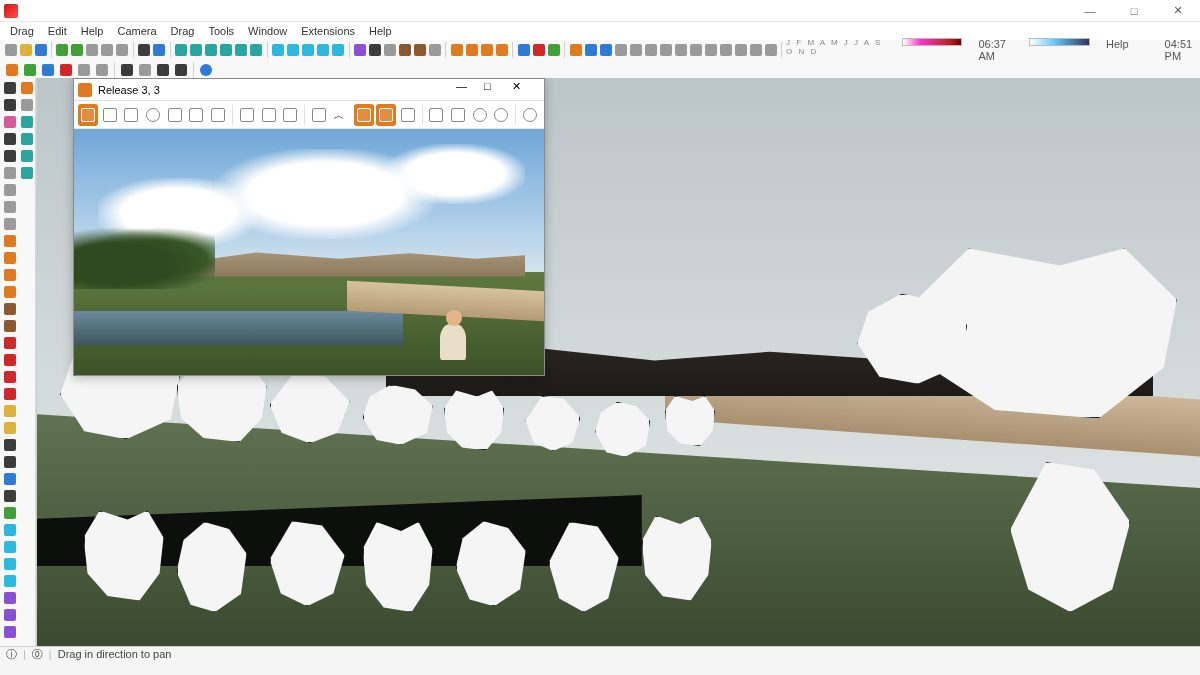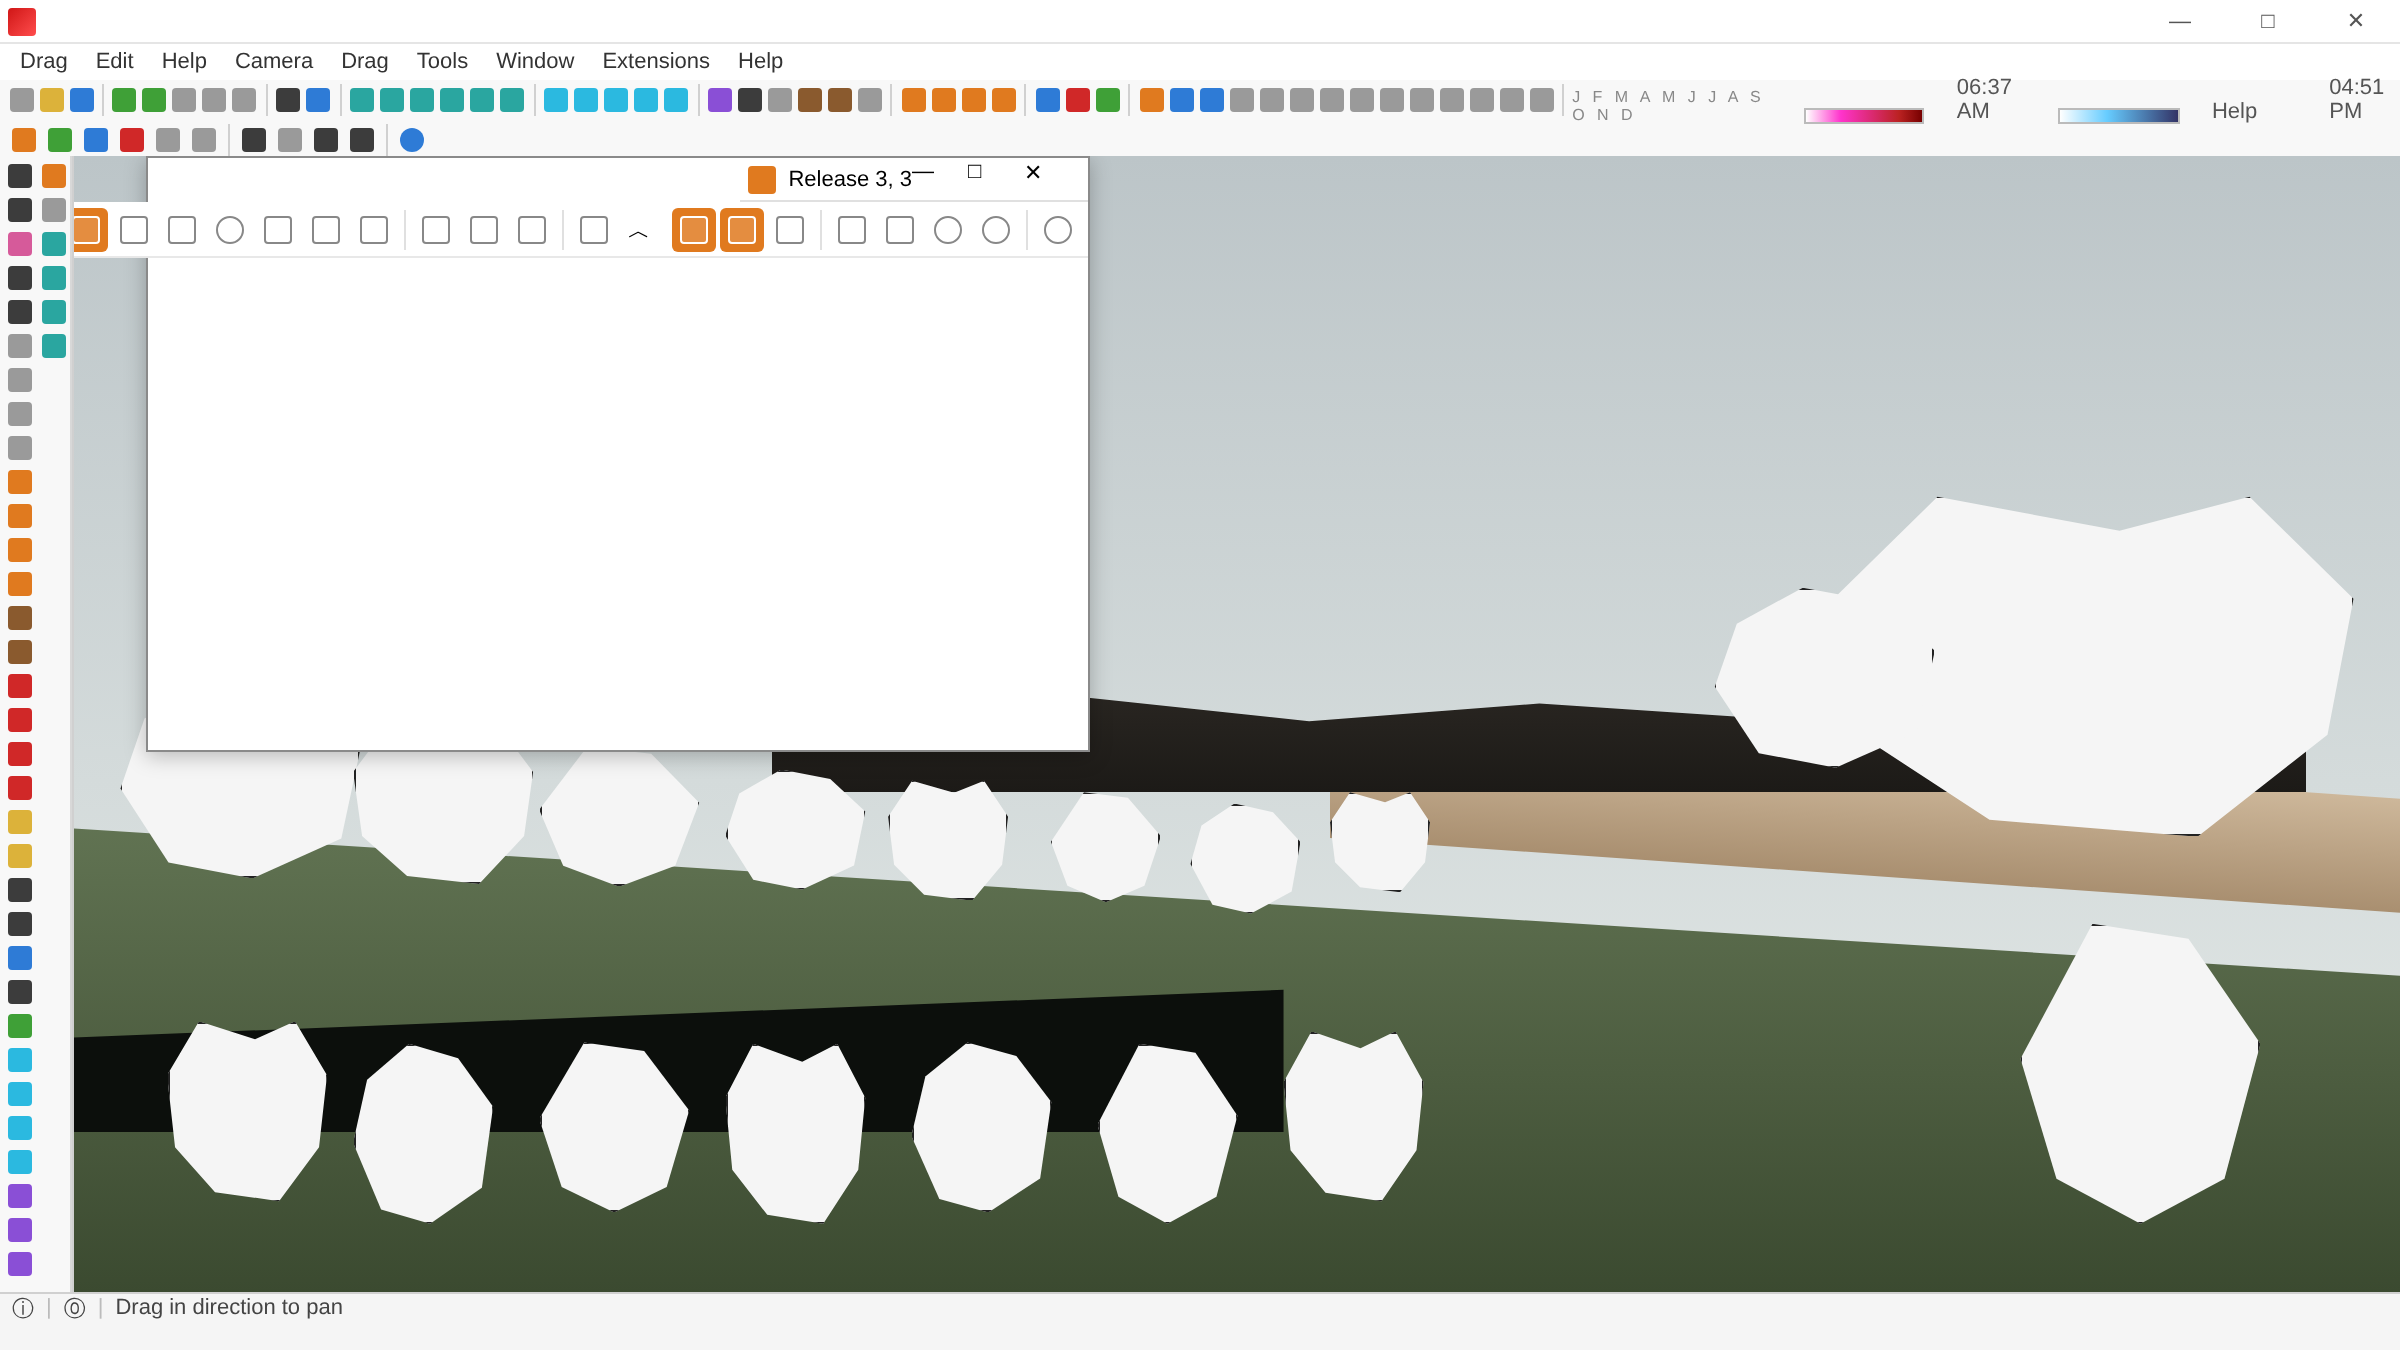--- a/index.html
+++ b/index.html
@@ -22,21 +22,21 @@
 .tool-btn { width:16px; height:16px; display:flex; align-items:center; justify-content:center; border-radius:2px; cursor:pointer; }
 .tool-sep { width:1px; height:16px; background:#d0d0d0; margin:0 2px; }
 
 
 .ic { width:12px; height:12px; border-radius:2px; }
 .c-blue{background:#2e7bd6;} .c-green{background:#3fa037;} .c-orange{background:#e07a1f;} .c-red{background:#d02828;}
 .c-gray{background:#9a9a9a;} .c-teal{background:#2aa6a0;} .c-purple{background:#8a4fd6;} .c-yellow{background:#dcb23a;}
 .c-dark{background:#3c3c3c;} .c-cyan{background:#2bb9e0;} .c-brown{background:#8a5a2e;} .c-pink{background:#d65a9a;}
 
 
-.time-strip { display:flex; align-items:flex-end; gap:16px; font-size:9px; color:#555; margin-left:0;}
+.time-strip { display:flex; align-items:flex-start; gap:16px; font-size:9px; color:#555; margin-left:0;}
 .gradient-bar { height:8px; width:80px; border:1px solid #bbb;}
 .g-cooler{background:linear-gradient(90deg,#fff 0%,#f3c 30%,#b22 80%,#700 100%);}
 .g-warmer{background:linear-gradient(90deg,#fff 0%,#6cf 40%,#336 100%);}
 .month-row { letter-spacing:2px; font-size:8px; color:#888;}
 
 
 .tab-strip { height: 18px; background:#f5f5f5; display:flex; align-items:flex-end; padding-left:36px; border-bottom:1px solid #cfcfcf;}
 .tab { background:#fff; border:1px solid #cfcfcf; border-bottom:none; padding:2px 10px 2px 8px; font-size:10px; color:#444; border-radius:3px 3px 0 0; display:flex; align-items:center; gap:6px;}
 
 
@@ -51,21 +51,21 @@
 
 .building { position:absolute; left:30%; right:4%; top:44%; height:12%; background:linear-gradient(180deg,#2e2a25 0%,#1c1a17 100%); clip-path: polygon(0% 60%,5% 40%,12% 55%,20% 30%,35% 48%,50% 35%,70% 50%,85% 30%,100% 45%,100% 100%,0% 100%);}
 .wall { position:absolute; right:0; top:50%; width:46%; height:10%; background:linear-gradient(180deg,#cdb79a 0%,#a98f70 100%); transform:skewY(4deg); transform-origin:left top;}
 
 .blob { position:absolute; background:#f5f5f5; border:1px solid #222; }
 .b1{ clip-path: polygon(20% 0%,55% 10%,80% 0%,100% 30%,95% 70%,70% 100%,30% 95%,5% 70%,0% 30%);}
 .b2{ clip-path: polygon(10% 20%,40% 0%,75% 8%,100% 35%,92% 80%,55% 100%,20% 92%,0% 55%);}
 .b3{ clip-path: polygon(30% 0%,70% 5%,100% 40%,85% 85%,50% 100%,15% 85%,0% 45%);}
 
 
-.enscape-win { position:absolute; left:36px; top:0; width:472px; height:298px; background:#fff; border:1px solid #8a8a8a; box-shadow:0 2px 10px rgba(0,0,0,0.25); display:flex; flex-direction:column;align-items:flex-end;}
+.enscape-win { position:absolute; left:36px; top:0; width:472px; height:298px; background:#fff; border:1px solid #8a8a8a; box-shadow:0 2px 10px rgba(0,0,0,0.25); display:flex; flex-direction:column;}
 .enscape-title { height:22px; display:flex; align-items:center; padding:0 4px; background:#fff; border-bottom:1px solid #e0e0e0;}
 .enscape-title .e-icon{width:14px;height:14px;background:#e07a1f;border-radius:2px;margin-right:6px;}
 .enscape-title .e-spacer{flex:1;}
 .enscape-title .win-btn{width:28px;height:20px;}
 .enscape-toolbar{height:28px;background:#fff;display:flex;align-items:center;padding:0 4px;gap:2px;border-bottom:1px solid #e8e8e8;}
 .enscape-toolbar .etool{width:22px;height:22px;display:flex;align-items:center;justify-content:center;border-radius:3px;}
 .enscape-toolbar .etool.active{background:#e07a1f;}
 .e-sep{width:1px;height:20px;background:#e0e0e0;margin:0 2px;}
 .e-flex{flex:1;}
 .eic{width:14px;height:14px;border:1.5px solid #888;border-radius:2px;}

